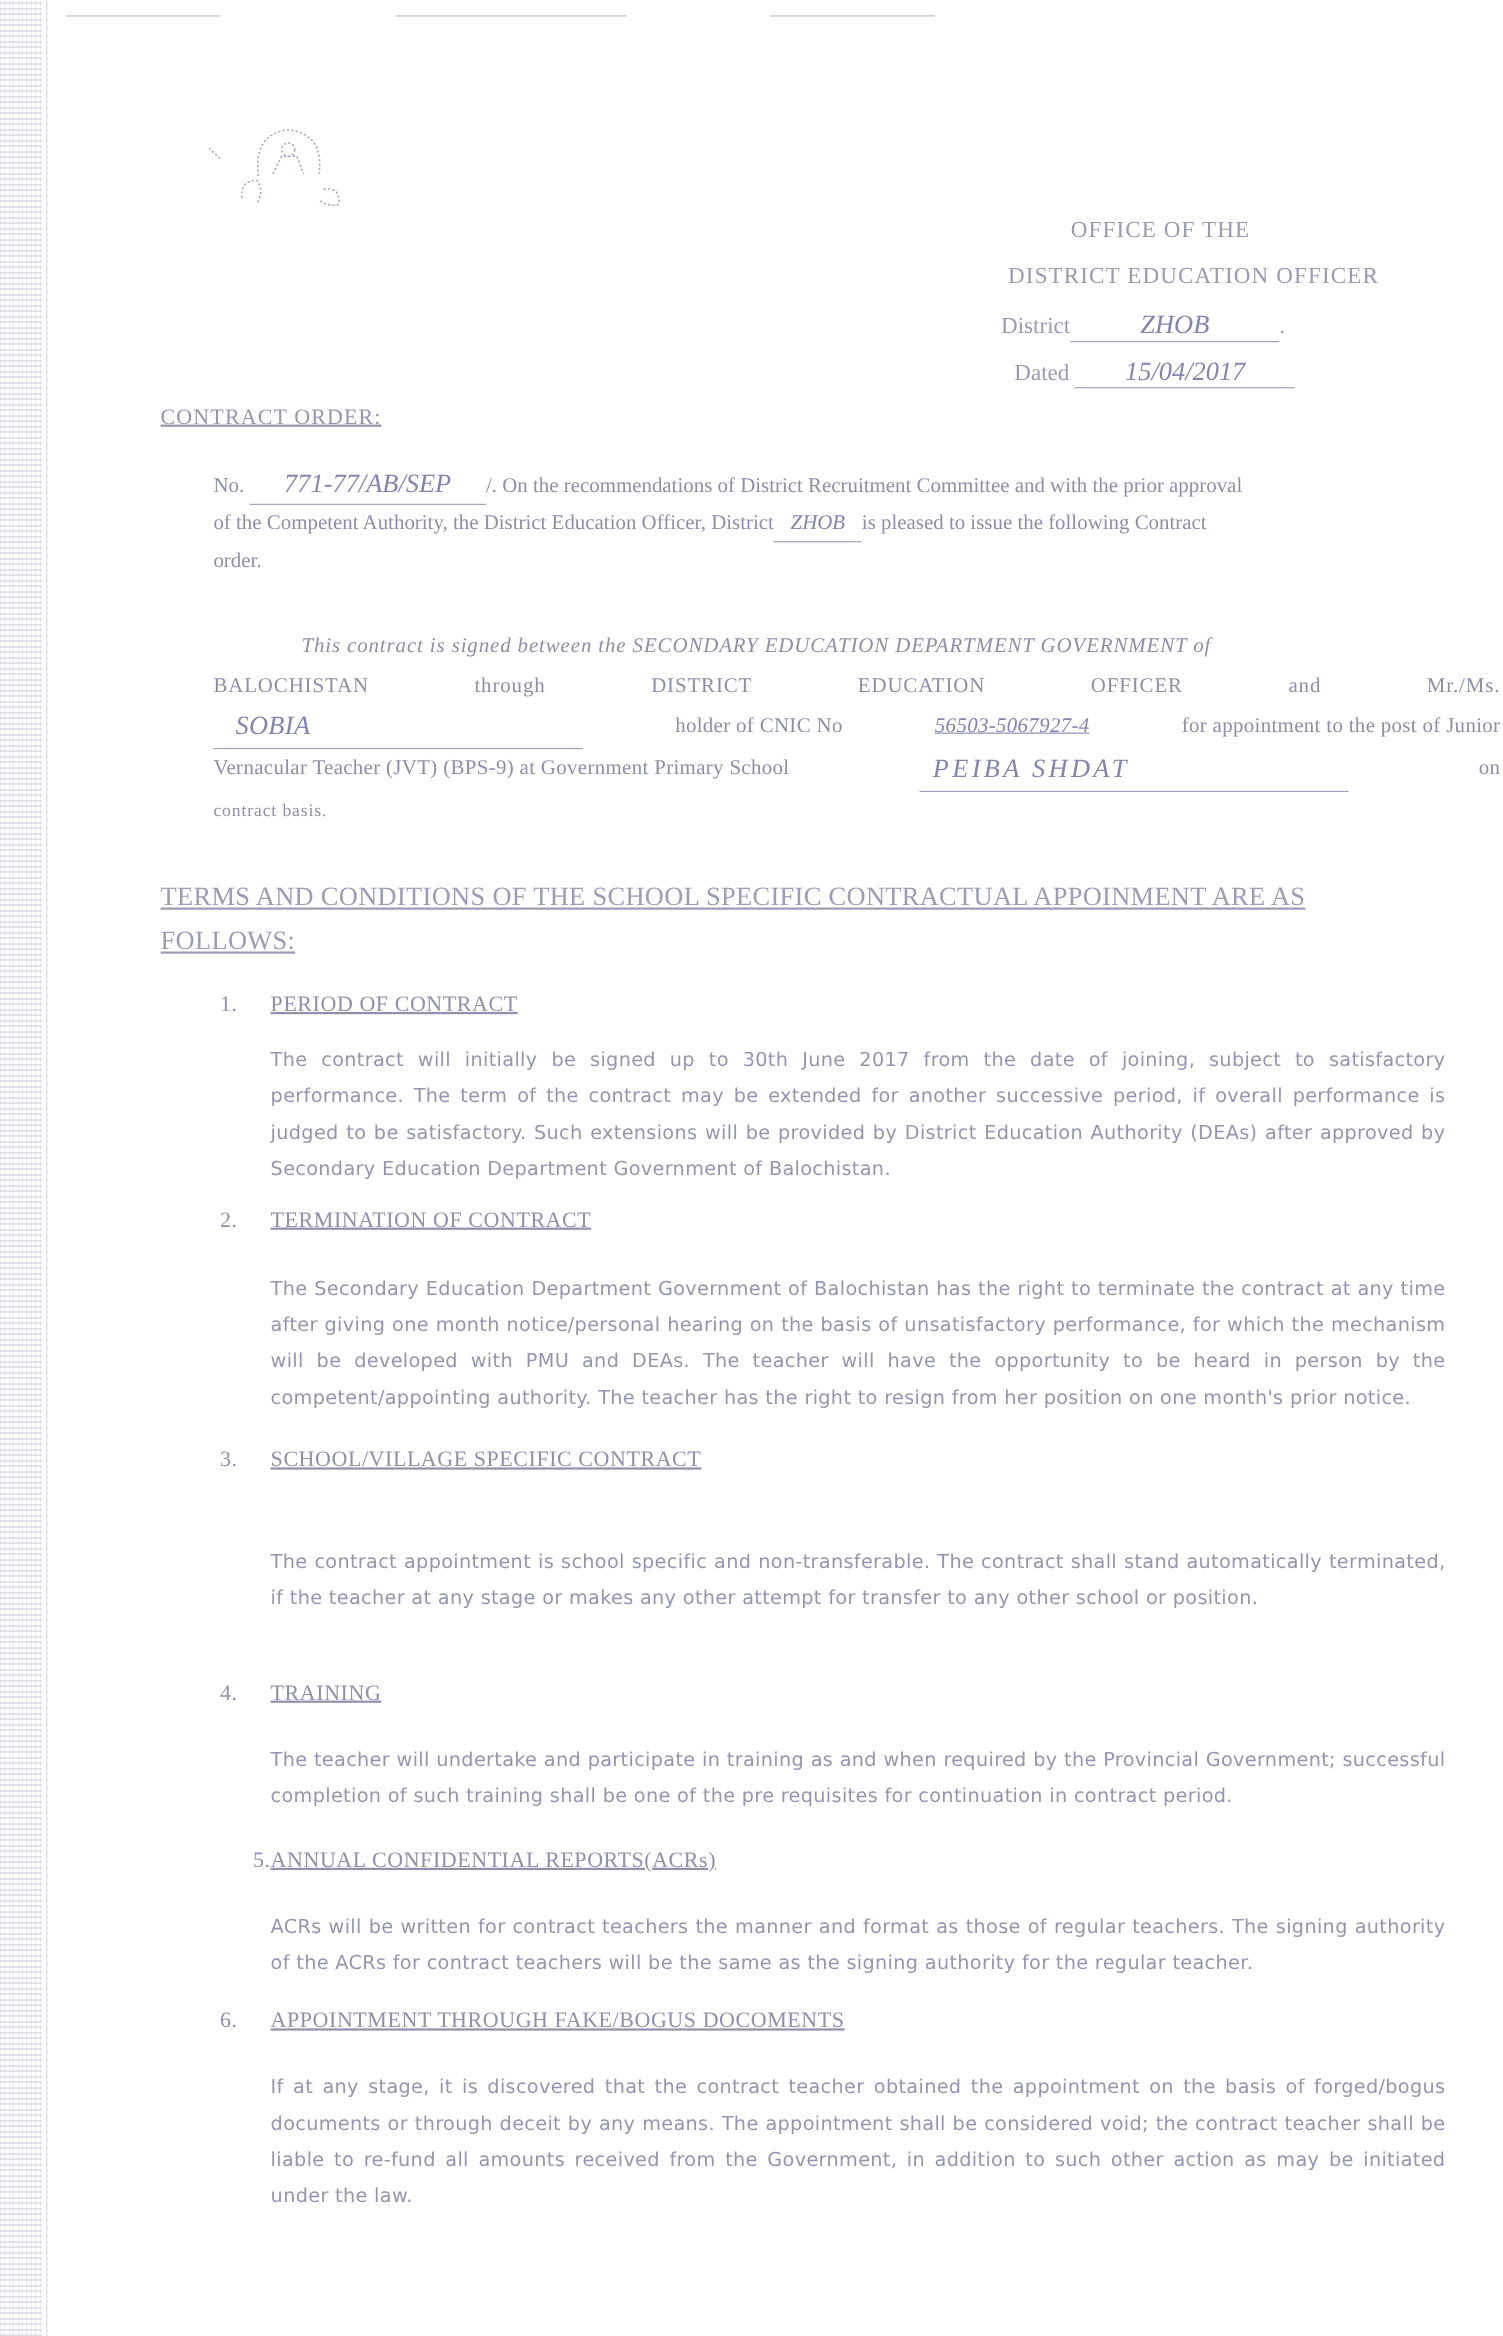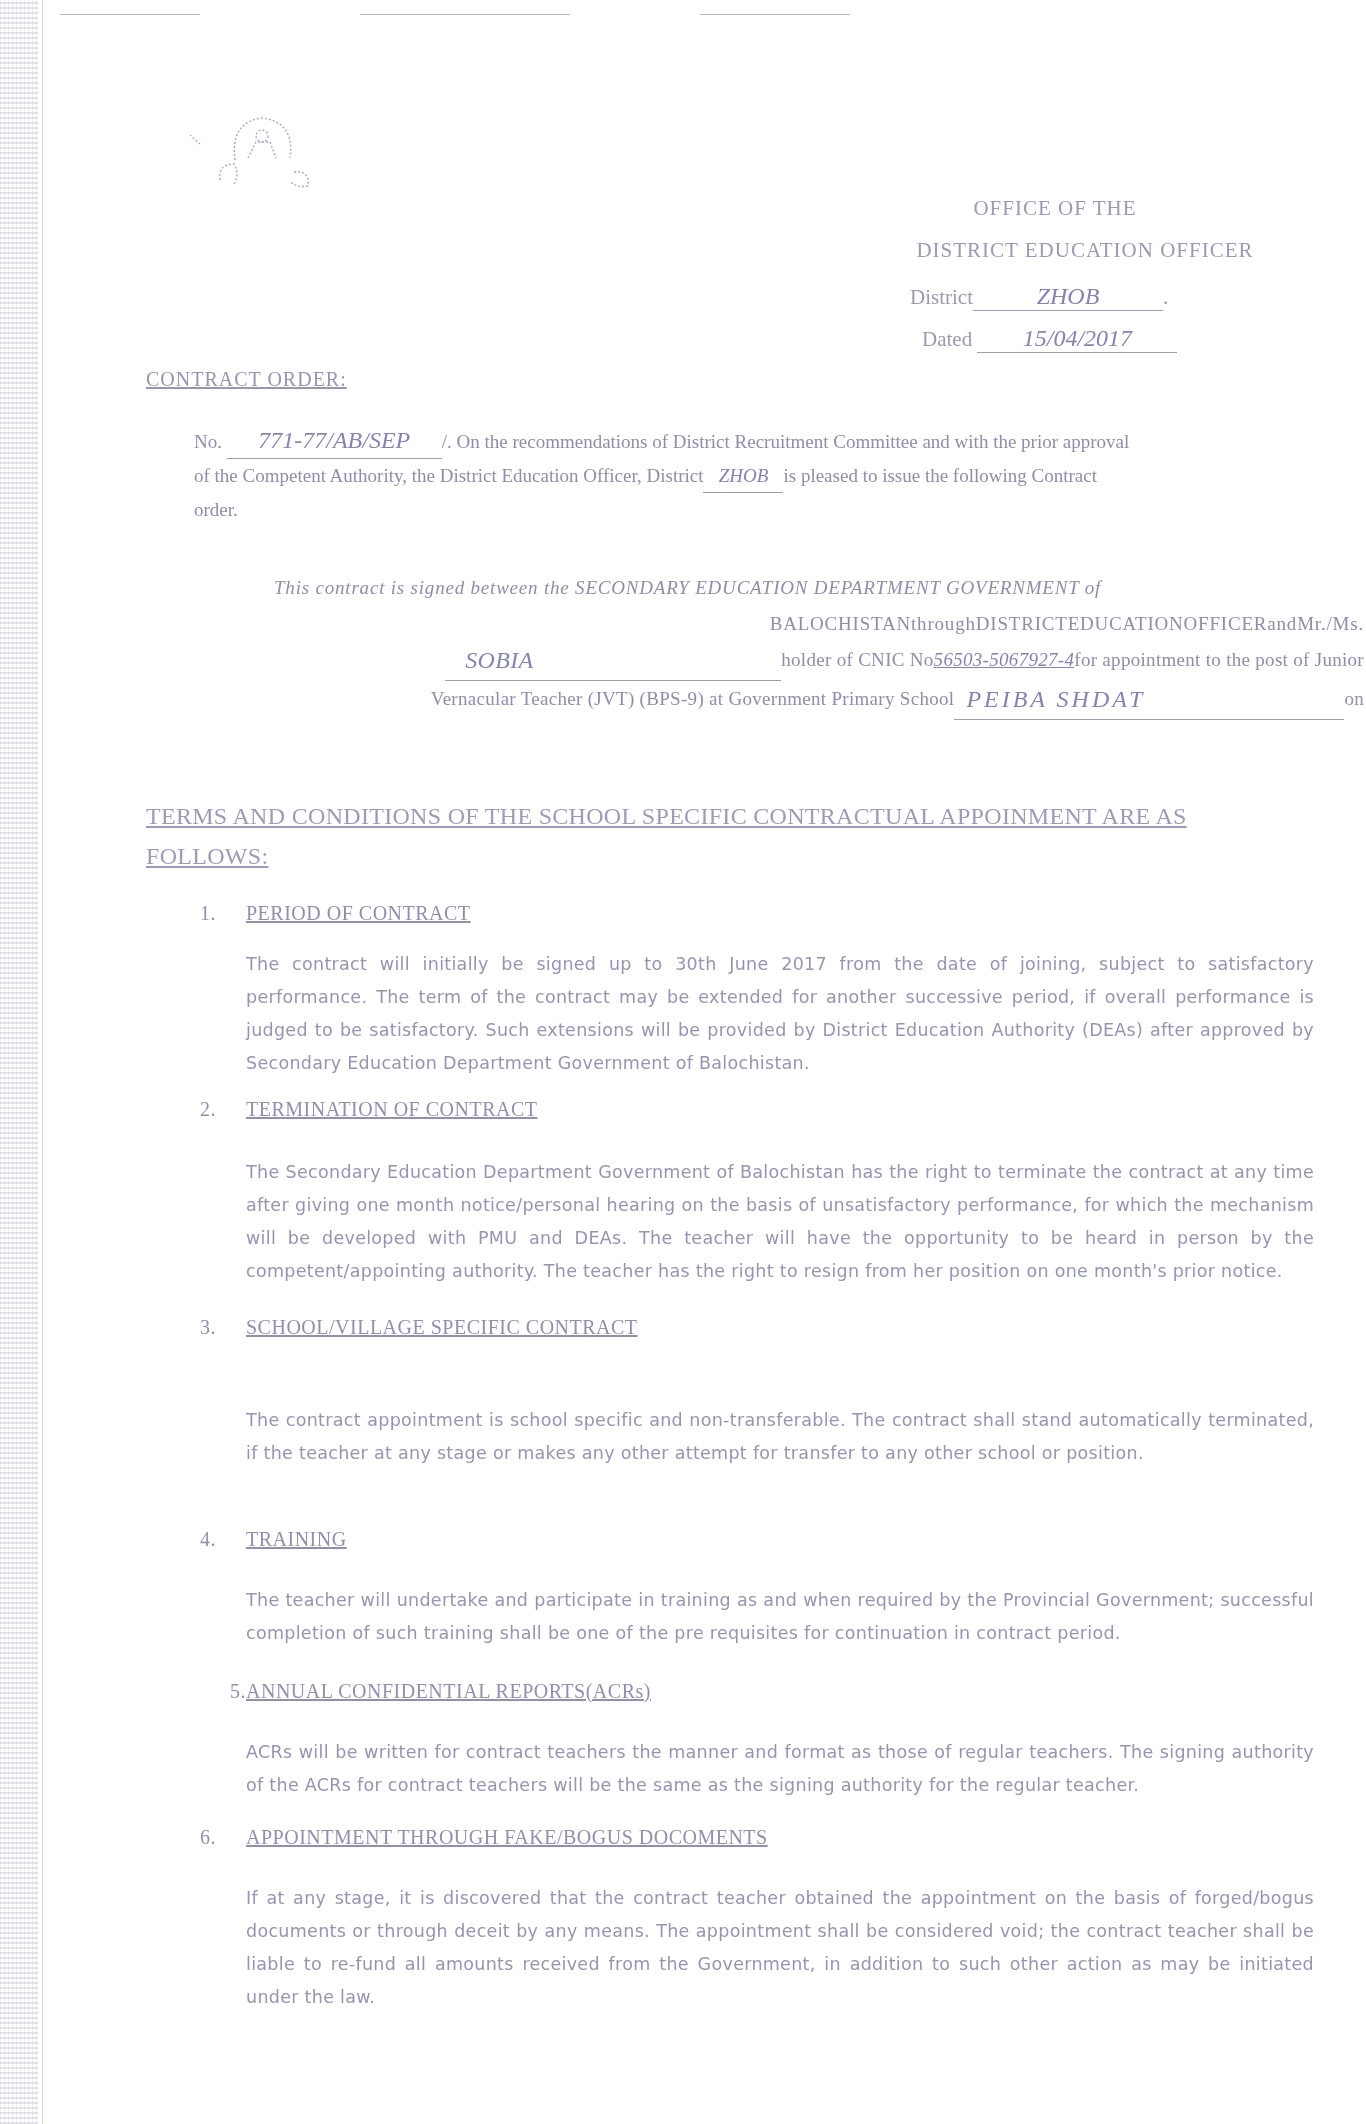--- a/index.html
+++ b/index.html
@@ -22,21 +22,21 @@
     .sans { font-family: "DejaVu Sans", "Liberation Sans", sans-serif; }
     .office { position: absolute; text-align: center; color: #9a9ab2; font-size: 21px; letter-spacing: 1px; }
     .hw { font-family: "Liberation Serif", serif; font-style: italic; color: #8484b0; font-size: 24px; }
     .blank { display: inline-block; border-bottom: 1px solid #9c9cb8; text-align: center; }
     .ul { text-decoration: underline; }
     .p { position: absolute; left: 146px; width: 1170px; font-size: 19px; line-height: 33px; color: #8e8ea8; margin-left: 48px; }
     .sec-h { position: absolute; left: 200px; font-size: 20px; color: #9090ac; letter-spacing: 0.5px; }
     .sec-h .num { display: inline-block; width: 46px; }
     .sec-b { position: absolute; left: 246px; width: 1068px; font-size: 17.5px; line-height: 33px; color: #9595b0; text-align: justify; letter-spacing: 0.3px; }
     .terms-h { position: absolute; left: 146px; width: 1090px; font-size: 24px; line-height: 40px; color: #9c9cb6; letter-spacing: 0.3px; }
-    .spread { display: flex; justify-content: flex-end; }
+    .spread { display: flex; justify-content: space-between; }
   </style>
 </head>
 <body>
 
 <div class="page">
 
   <div class="edge-noise"></div>
   <div class="edge-line"></div>
   <div class="top-dash" style="left:60px;width:140px;"></div>
   <div class="top-dash" style="left:360px;width:210px;"></div>
@@ -90,20 +90,21 @@
       <span class="blank" style="width:336px;text-align:left;"><span class="hw" style="padding-left:20px;">SOBIA</span></span>
       <span>holder of CNIC No</span>
       <span class="hw ul" style="font-size:19px;">56503-5067927-4</span>
       <span>for appointment to the post of Junior</span>
     </div>
     <div class="spread" style="letter-spacing:0.3px;">
       <span>Vernacular Teacher (JVT) (BPS-9) at Government Primary School</span>
       <span class="blank" style="width:390px;text-align:left;"><span class="hw" style="padding-left:12px;letter-spacing:3px;">PEIBA SHDAT</span></span>
       <span>on</span>
     </div>
+    <div style="font-size:16px;">contract basis.</div>
   </div>
 
   <div class="terms-h serif" style="top:796px;">
     <div class="ul">TERMS AND CONDITIONS OF THE SCHOOL SPECIFIC CONTRACTUAL APPOINMENT ARE AS</div>
     <div class="ul">FOLLOWS:</div>
   </div>
 
   <div class="sec-h serif" style="top:902px;">
     <span class="num">1.</span><span class="ul">PERIOD OF CONTRACT</span>
   </div>

